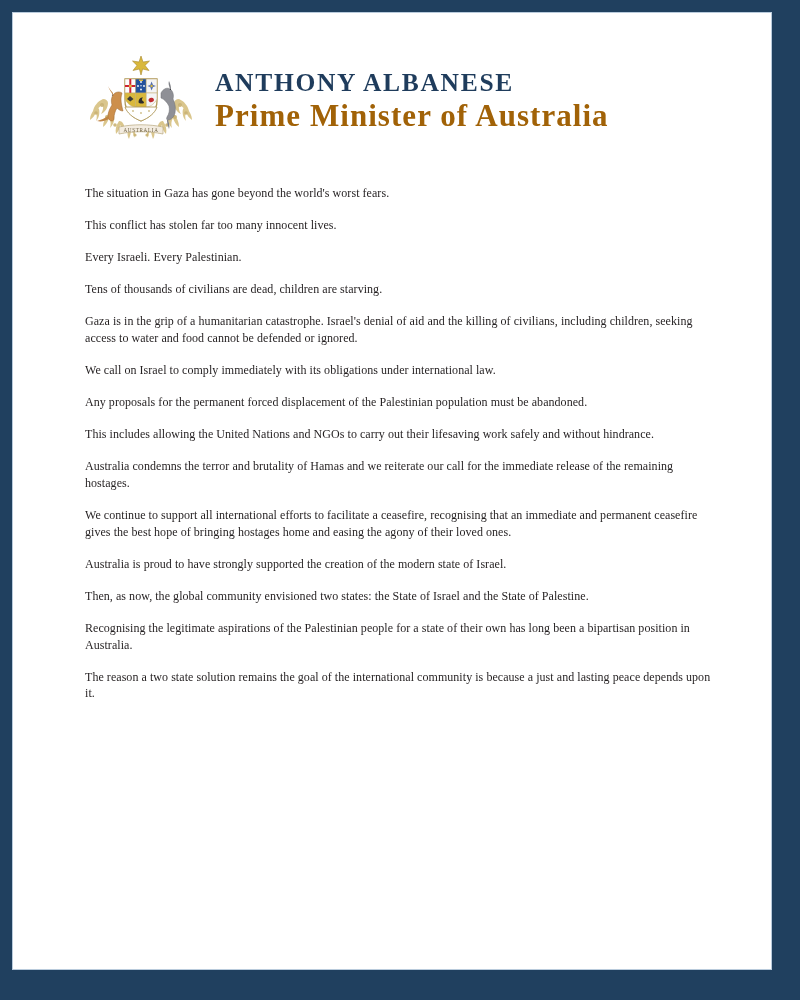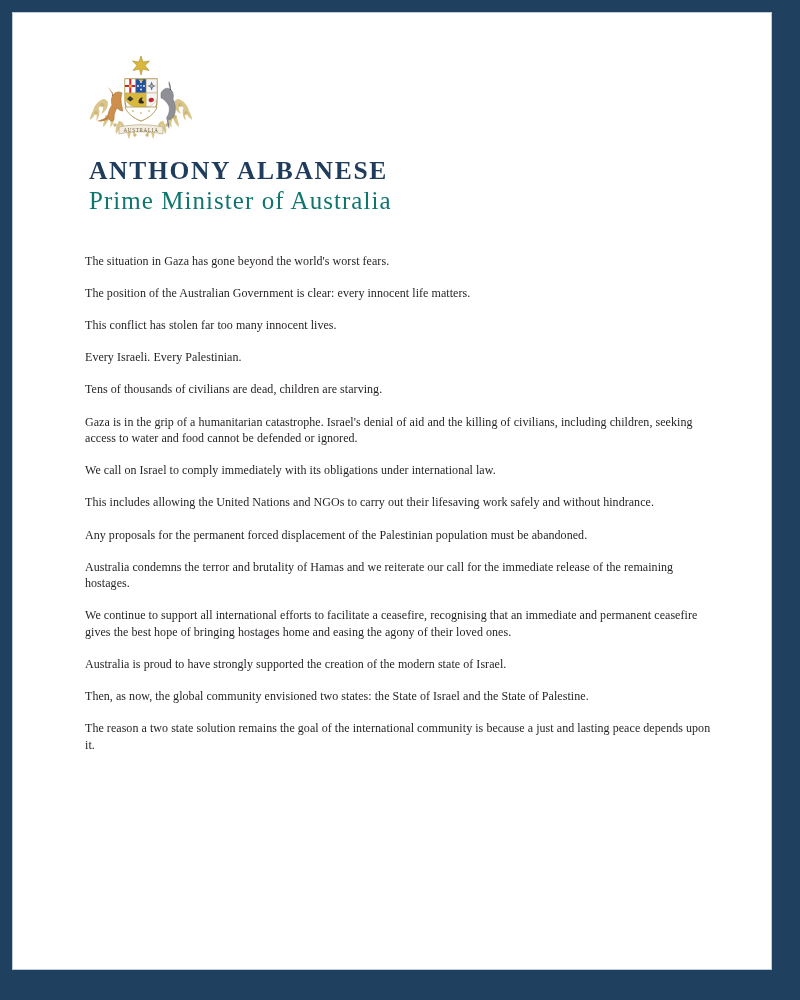--- a/index.html
+++ b/index.html
@@ -29,49 +29,48 @@
     width: 100%;
     height: 100%;
     background: #ffffff;
     border: 1px solid #b9cbdc;
     padding: 42px 56px 0 72px;
   }
 
   
   .letterhead {
     display: flex;
-    align-items: flex-start;
-    gap: 8px;
+    align-items: center;
+    gap: 22px;
     padding-left: 4px;
     margin-bottom: 38px;
-    flex-direction: column;
   }
   .coat-of-arms {
     flex: 0 0 auto;
     width: 104px;
     height: 92px;
   }
   .letterhead-text {
     padding-top: 2px;
   }
   .pm-name {
     font-family: "Liberation Serif", serif;
     font-weight: bold;
     font-size: 25.5px;
     letter-spacing: 1.7px;
     color: #1f3c5c;
     line-height: 1.12;
     white-space: nowrap;
   }
   .pm-role {
     font-family: "Liberation Serif", serif;
-    font-weight: normal;
-    font-size: 25px;
+    font-weight: bold;
+    font-size: 31px;
     letter-spacing: 1.05px;
-    color: #0f766e;
+    color: #a16207;
     line-height: 1.18;
     white-space: nowrap;
   }
 
   
   .statement-body {
     padding-right: 4px;
   }
   .statement-paragraph {
     font-size: 12px;
@@ -194,30 +193,30 @@
       </svg>
 
       <div class="letterhead-text">
         <div class="pm-name">ANTHONY ALBANESE</div>
         <div class="pm-role">Prime Minister of Australia</div>
       </div>
     </div>
 
     <div class="statement-body">
       <p class="statement-paragraph">The situation in Gaza has gone beyond the world's worst fears.</p>
-      <p class="statement-paragraph">The position of the Australian Government is clear: every innocent life matters.</p>
       <p class="statement-paragraph">This conflict has stolen far too many innocent lives.</p>
       <p class="statement-paragraph">Every Israeli. Every Palestinian.</p>
       <p class="statement-paragraph">Tens of thousands of civilians are dead, children are starving.</p>
       <p class="statement-paragraph">Gaza is in the grip of a humanitarian catastrophe. Israel's denial of aid and the killing of civilians, including children, seeking access to water and food cannot be defended or ignored.</p>
       <p class="statement-paragraph">We call on Israel to comply immediately with its obligations under international law.</p>
+      <p class="statement-paragraph">Any proposals for the permanent forced displacement of the Palestinian population must be abandoned.</p>
       <p class="statement-paragraph">This includes allowing the United Nations and NGOs to carry out their lifesaving work safely and without hindrance.</p>
-      <p class="statement-paragraph">Any proposals for the permanent forced displacement of the Palestinian population must be abandoned.</p>
       <p class="statement-paragraph">Australia condemns the terror and brutality of Hamas and we reiterate our call for the immediate release of the remaining hostages.</p>
       <p class="statement-paragraph">We continue to support all international efforts to facilitate a ceasefire, recognising that an immediate and permanent ceasefire gives the best hope of bringing hostages home and easing the agony of their loved ones.</p>
       <p class="statement-paragraph">Australia is proud to have strongly supported the creation of the modern state of Israel.</p>
       <p class="statement-paragraph">Then, as now, the global community envisioned two states: the State of Israel and the State of Palestine.</p>
+      <p class="statement-paragraph">Recognising the legitimate aspirations of the Palestinian people for a state of their own has long been a bipartisan position in Australia.</p>
       <p class="statement-paragraph">The reason a two state solution remains the goal of the international community is because a just and lasting peace depends upon it.</p>
 
     </div>
 
   </div>
 </div>
 
 </body></html>

